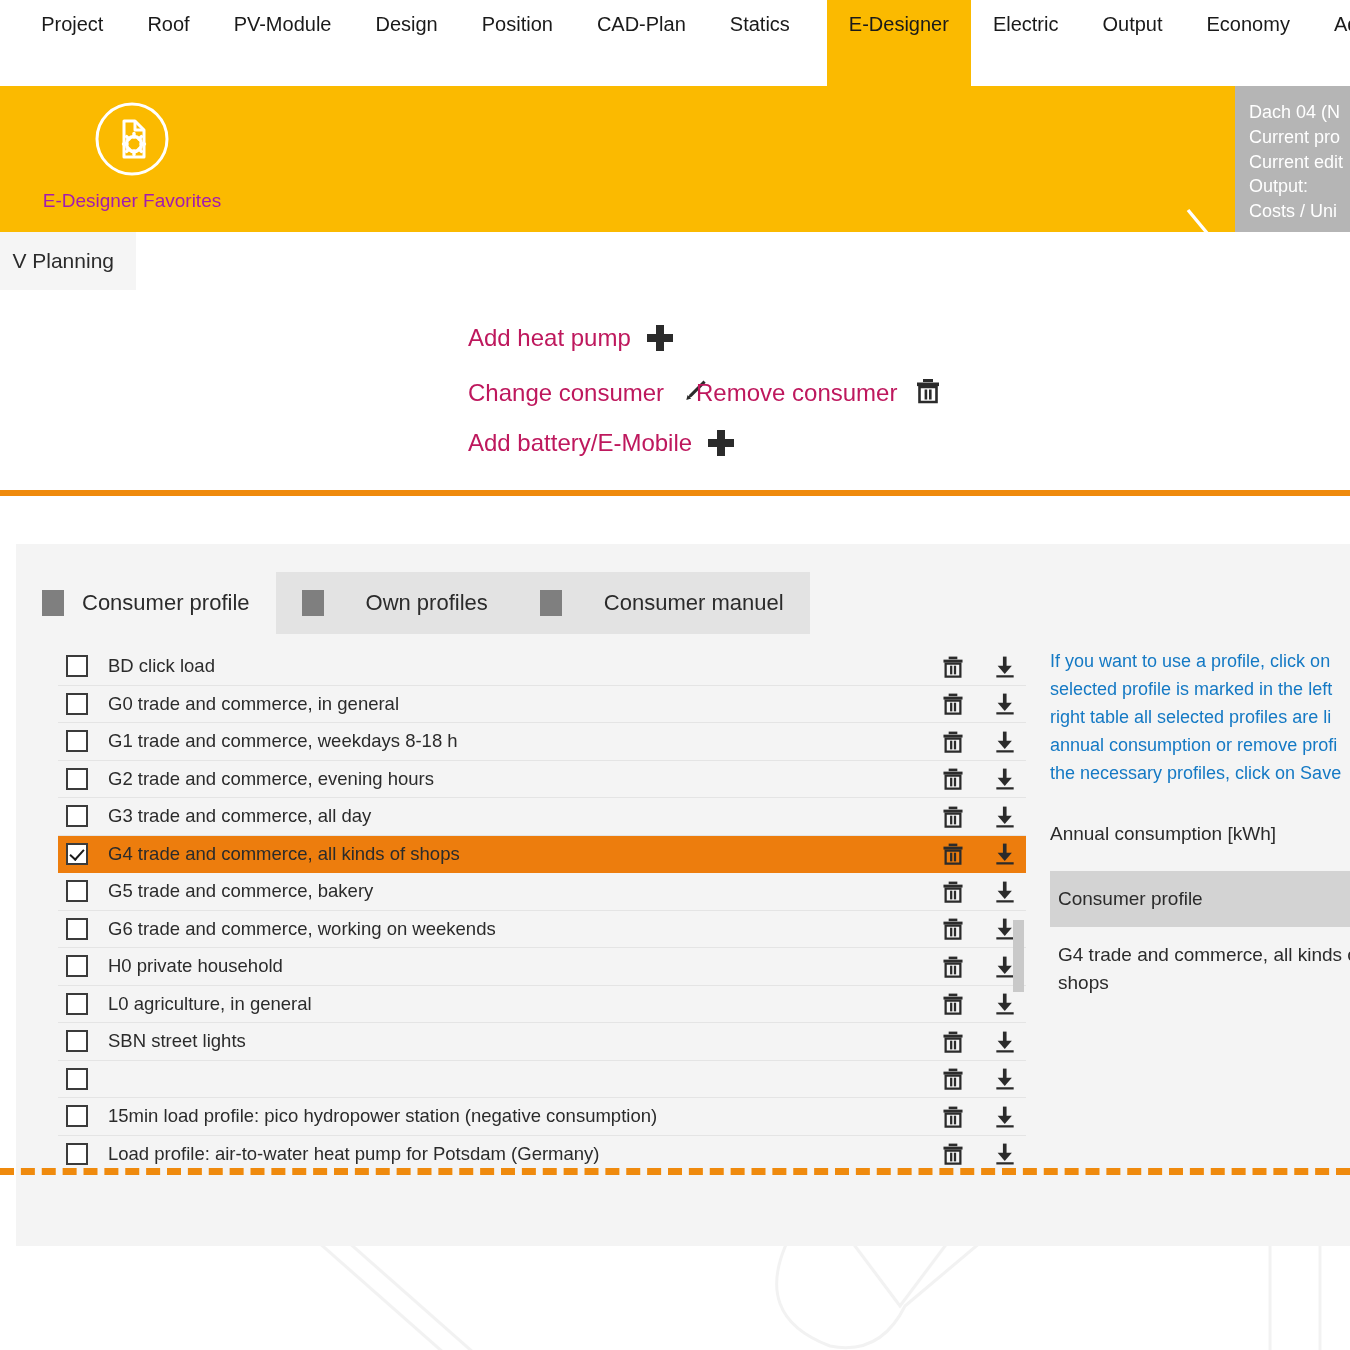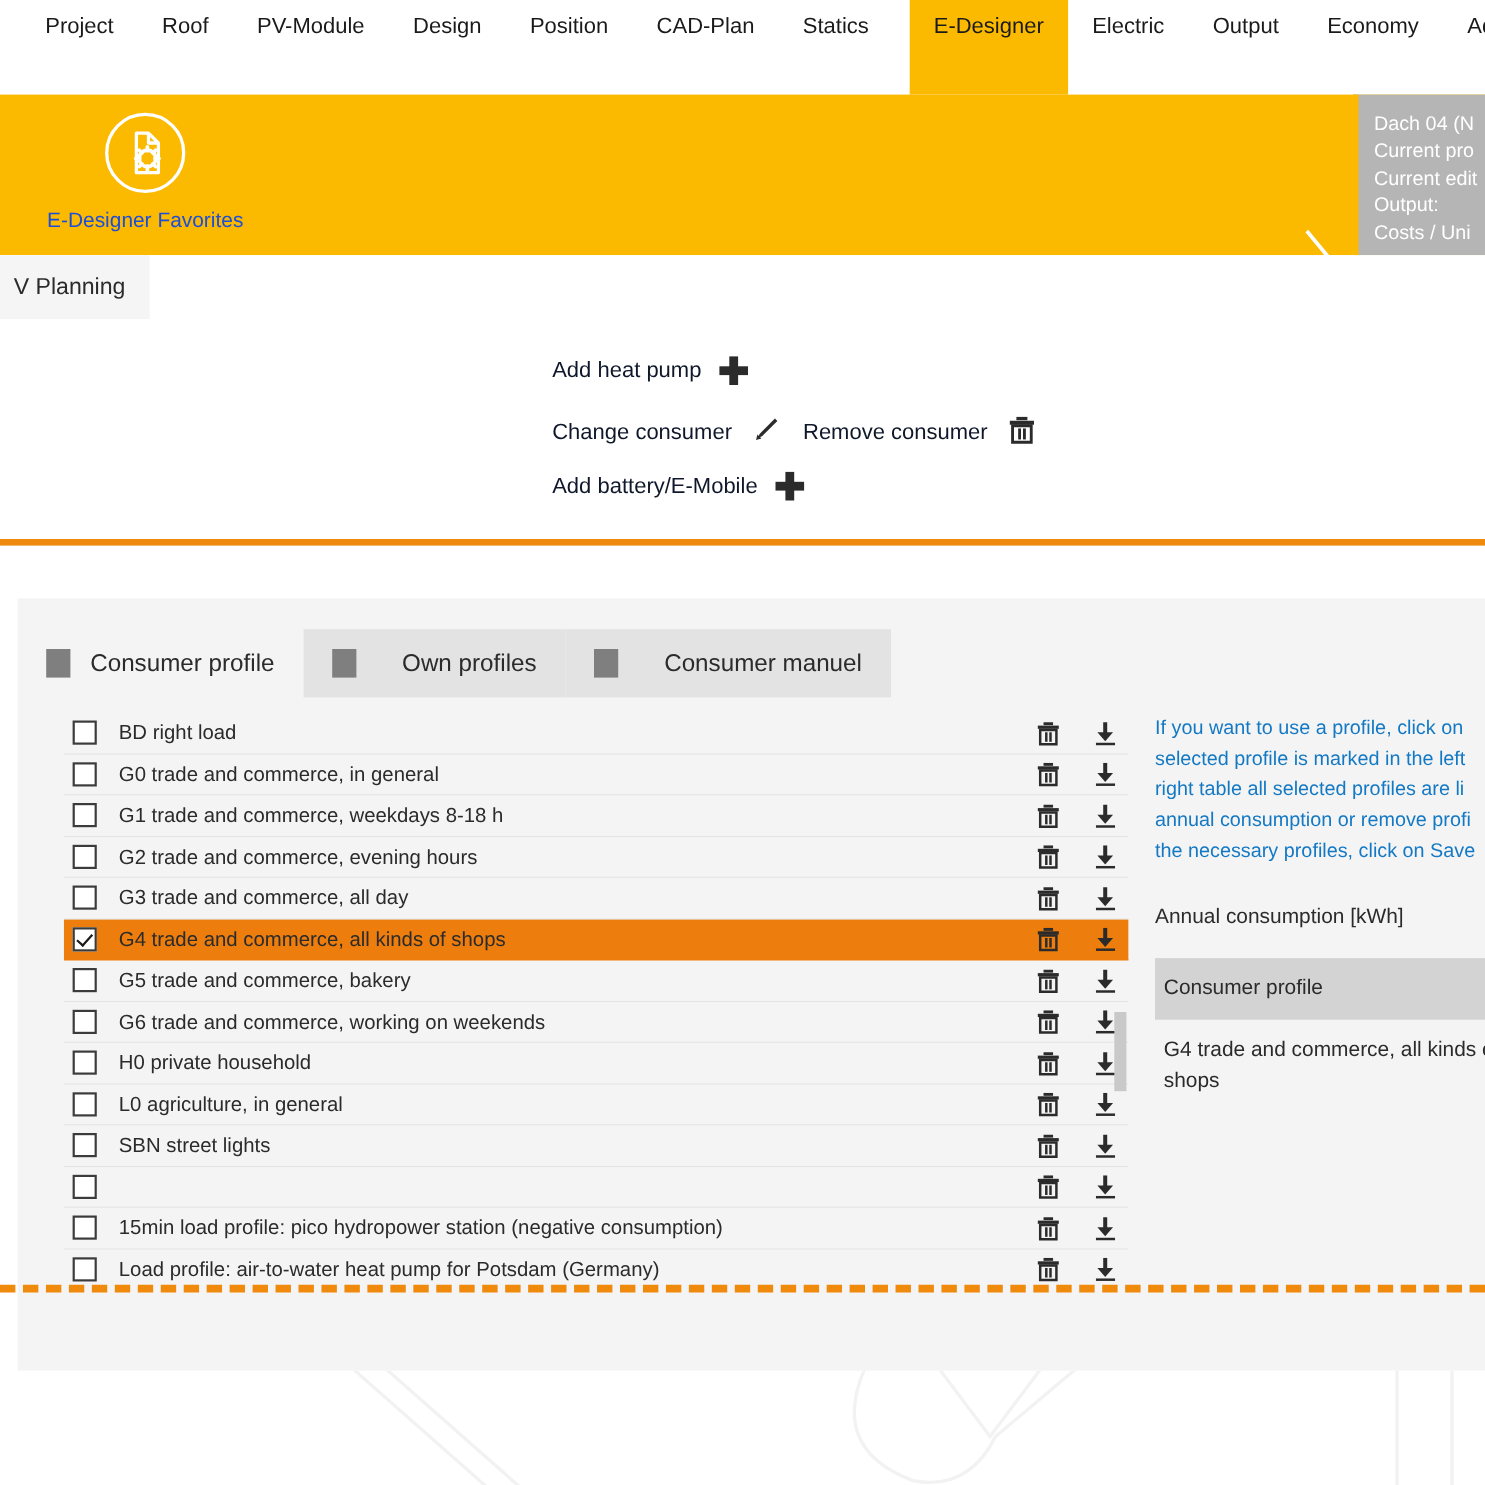--- a/index.html
+++ b/index.html
@@ -50,21 +50,21 @@
   .fav-block {
     position: absolute; left: 42px; top: 12px;
     width: 180px; text-align: center;
   }
   .fav-icon-wrap {
     width: 82px; height: 82px; margin: 0 auto;
     display: block;
   }
   .fav-label {
     margin-top: 10px;
-    font-size: 19px; color: #1d4ed8;
+    font-size: 19px; color: #a21caf;
     white-space: nowrap;
   }
   .banner-chevron {
     position: absolute; left: 1180px; top: 118px;
     width: 40px; height: 70px;
   }
   .banner-right {
     position: absolute; left: 1230px; top: 86px;
     width: 120px; height: 146px;
     background: #b5b5b5;
@@ -95,21 +95,21 @@
     font-size: 21px; color: #2b2b2b;
   }
 
   
   .actions {
     position: absolute; left: 0; top: 292px;
     width: 1350px; height: 198px;
     background: #ffffff;
   }
   .act-row { position: absolute; display: flex; align-items: center; }
-  .act-label { font-size: 20px; color: #0f172a; white-space: nowrap; margin-left: 34px; }
+  .act-label { font-size: 24px; color: #be185d; white-space: nowrap; }
   .act-icon { margin-left: 16px; display: inline-block; }
 
   .plus {
     width: 26px; height: 26px; position: relative;
   }
   .plus:before, .plus:after {
     content: ""; position: absolute; background: #2b2b2b;
   }
   .plus:before { left: 0; top: 9px; width: 26px; height: 8px; }
   .plus:after  { top: 0; left: 9px; width: 8px; height: 26px; }
@@ -356,21 +356,21 @@
       </div>
       <div class="tab unsel">
         <span class="tab-sq"></span>
         <span class="tab-label">Consumer manuel</span>
       </div>
     </div>
 
     <div class="listwrap" id="profile-list">
         <div class="row">
           <span class="cb"></span>
-          <span class="row-label">BD right load</span>
+          <span class="row-label">BD click load</span>
           <span class="row-icons">
             <span class="icon-btn"><svg width="26" height="26" viewBox="0 0 30 30">
                 <rect x="10" y="3" width="10" height="3" fill="#2b2b2b"></rect>
                 <rect x="4" y="6.5" width="22" height="3.4" fill="#2b2b2b"></rect>
                 <path d="M6.5 11 h17 v15 h-17 z" fill="none" stroke="#2b2b2b" stroke-width="2.6"></path>
                 <rect x="11.6" y="13.5" width="2.6" height="10" fill="#2b2b2b"></rect>
                 <rect x="16.0" y="13.5" width="2.6" height="10" fill="#2b2b2b"></rect>
               </svg></span>
             <span class="icon-btn"><svg width="26" height="26" viewBox="0 0 30 30">
                 <rect x="12.6" y="3" width="4.2" height="13" fill="#2b2b2b"></rect>

